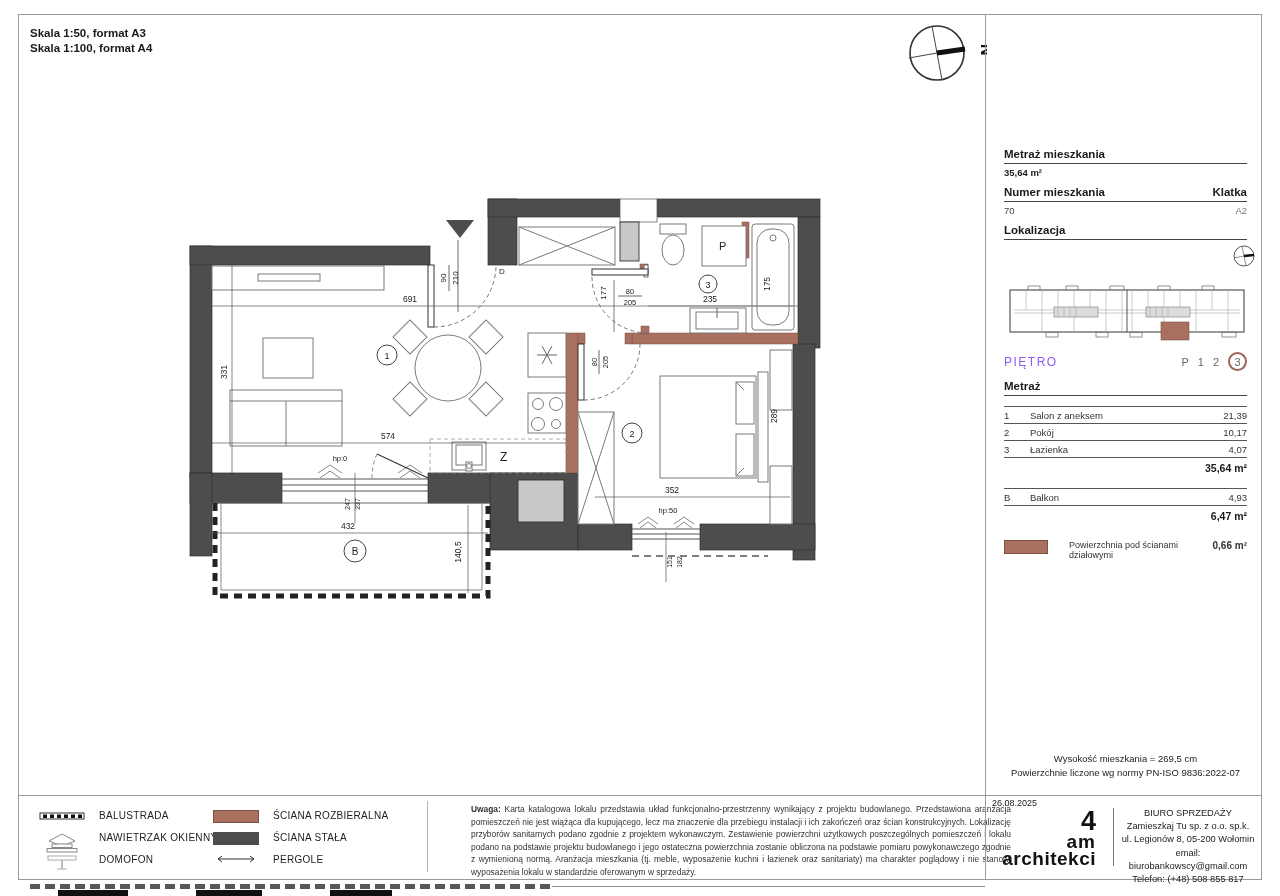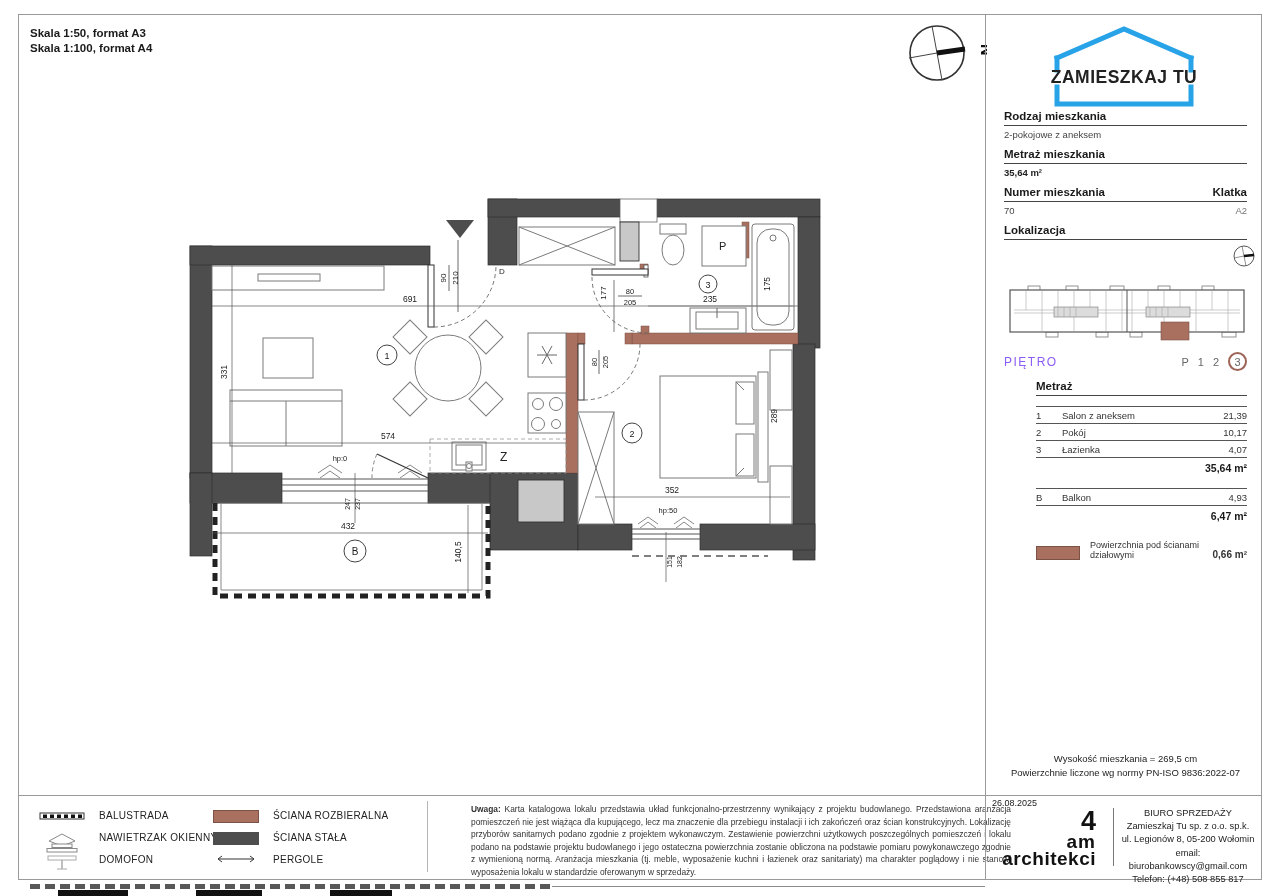--- a/index.html
+++ b/index.html
@@ -22,21 +22,21 @@
   .pietro-opts { display:flex; align-items:center; gap:9px; font-size:11px; color:#666; }
   .pietro-circle { width:19px; height:19px; border:2px solid #9c6356; border-radius:50%;
      display:flex; align-items:center; justify-content:center; }
   table.metraz { width:100%; border-collapse:collapse; font-size:9.5px; color:#333; }
   table.metraz td { padding:2.5px 0; }
   table.metraz tr.line td { border-bottom:1px solid #555; }
   table.metraz tr.topline td { border-top:1px solid #555; }
   td.cno { width:26px; }
   td.carea { text-align:right; }
   .tot { text-align:right; font-size:10.5px; font-weight:bold; padding-top:4px; }
-  .swatch-row { display:flex; align-items:flex-end; gap:10px; font-size:9px; color:#333; }
+  .swatch-row { display:flex; align-items:flex-start; gap:21px; font-size:9px; color:#333; }
   .swatch { width:44px; height:14px; background:#a9705f; border:1px solid #7c5146; flex:0 0 auto; }
   .notes { text-align:center; font-size:9.5px; color:#222; line-height:1.5; }
 
   
   .footer { left:18px; top:795px; width:1244px; height:85px; border-top:1px solid #9a9a9a; }
   .legend { position:absolute; left:12px; top:6px; width:400px; height:72px; }
   .leg-item { position:absolute; display:flex; align-items:flex-start; gap:13px; }
   .leg-icon { width:48px; display:flex; justify-content:center; }
   .leg-label { font-size:10px; letter-spacing:.3px; color:#222; }
   .leg-swatch { width:46px; height:13px; }
@@ -309,36 +309,21 @@
     <text x="632" y="436.5">2</text>
     <circle cx="708" cy="284" r="9" fill="#fff" stroke="#444" stroke-width="1"></circle>
     <text x="708" y="287.5">3</text>
     <circle cx="355" cy="551" r="11" fill="#fff" stroke="#444" stroke-width="1"></circle>
     <text x="355" y="555" font-size="10">B</text>
   </g>
 </svg>
 
 <div class="abs sidebar">
 
-  <div class="abs logo-wrap">
-    <svg width="196" height="92" viewBox="0 0 196 92">
-      <g fill="none" stroke="#29a3e8" stroke-width="5" stroke-linecap="square">
-        <path d="M31,38 L98,9 L165,38"></path>
-        <path d="M31,38 L31,50"></path>
-        <path d="M165,38 L165,50"></path>
-        <path d="M31,67 L31,84 L165,84 L165,67"></path>
-      </g>
-      <text x="98" y="63" text-anchor="middle" font-size="17.5" font-weight="bold" fill="#222" letter-spacing=".5">ZAMIESZKAJ TU</text>
-    </svg>
-  </div>
-
-  <div class="sb-pad" style="top:96px;">
-    <div class="sb-head">Rodzaj mieszkania</div>
-    <div class="sb-val">2-pokojowe z aneksem</div>
-  </div>
+
 
   <div class="sb-pad" style="top:134px;">
     <div class="sb-head">Metraż mieszkania</div>
     <div class="sb-val b">35,64 m²</div>
   </div>
 
   <div class="sb-pad" style="top:172px;">
     <div class="sb-head two-col">
       <span>Numer mieszkania</span>
       <span>Klatka</span>
@@ -414,21 +399,21 @@
     <span class="pietro-opts">
       <span>P</span>
       <span>1</span>
       <span>2</span>
       <span class="pietro-circle">
         <span>3</span>
       </span>
     </span>
   </div>
 
-  <div class="sb-pad" style="top:366px;margin-left:32px;">
+  <div class="sb-pad" style="top:366px;">
     <div class="sb-head">Metraż</div>
     <table class="metraz" style="margin-top:10px;">
       <tbody>
           <tr class="line topline">
         <td class="cno">1</td>
         <td>Salon z aneksem</td>
         <td class="carea">21,39</td>
       </tr>
       <tr class="line">
         <td class="cno">2</td>

